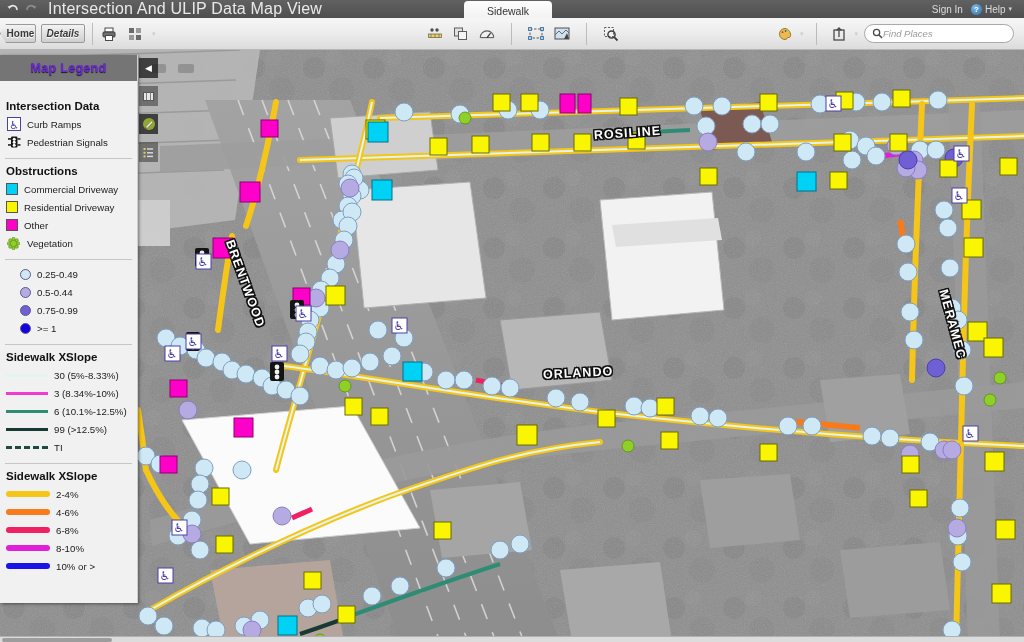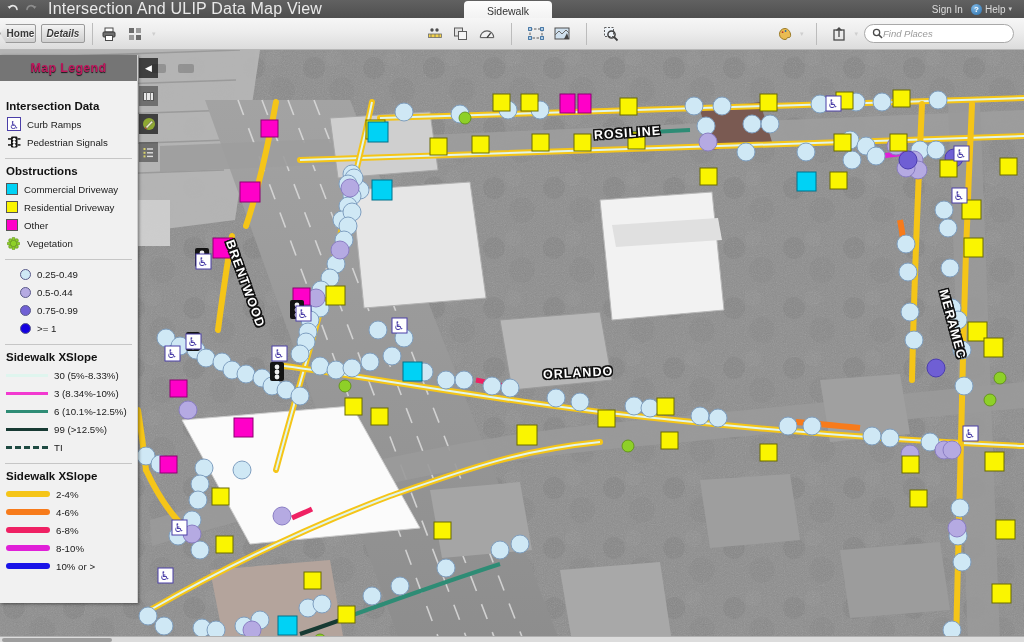--- a/index.html
+++ b/index.html
@@ -89,21 +89,21 @@
     background:#f1f1f1;
     box-shadow: 1px 1px 3px rgba(0,0,0,.45);
     overflow:hidden;
     border-right:1px solid #cfcfcf;
   }
   .legend-header {
     height:26px; background: rgba(40,40,40,.62);
     display:flex; align-items:center; justify-content:center;
   }
   .legend-header span {
-    color:#be185d; font-size:12.5px; font-weight:bold; letter-spacing:.3px;
+    color:#6d28d9; font-size:12.5px; font-weight:bold; letter-spacing:.3px;
     text-shadow: 0 1px 1px rgba(0,0,0,.8);
   }
   .legend-body { padding:16px 0 0 0; }
   .lg-section { padding: 2px 6px 4px 6px; }
   .lg-divider { height:1px; background:#c6c6c6; margin:3px 5px; }
   .lg-title { font-size:11.5px; font-weight:bold; color:#111; line-height:14px; margin-bottom:2px; }
   .lg-row { display:flex; align-items:center; gap:6px; height:18px; }
   .lg-row .lbl { font-size:9.7px; color:#1a1a1a; white-space:nowrap; }
   .sw-square { width:12px; height:12px; border:1px solid #555; flex:0 0 auto; }
   .sw-circle { width:11px; height:11px; border-radius:50%; border:1px solid #5a5a8a; flex:0 0 auto; }

